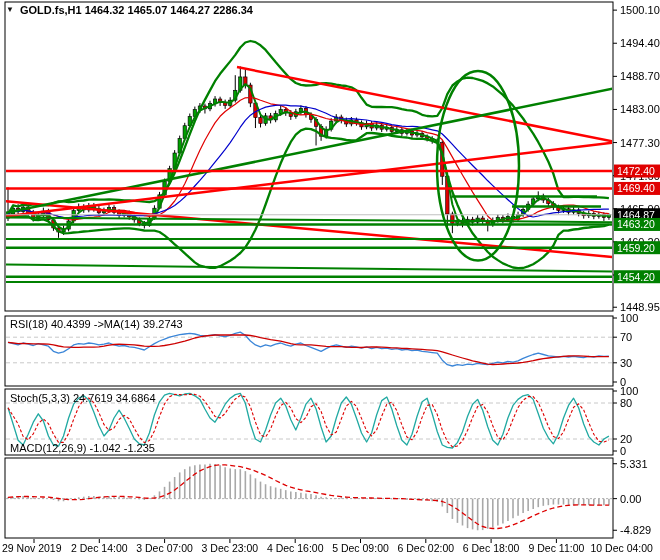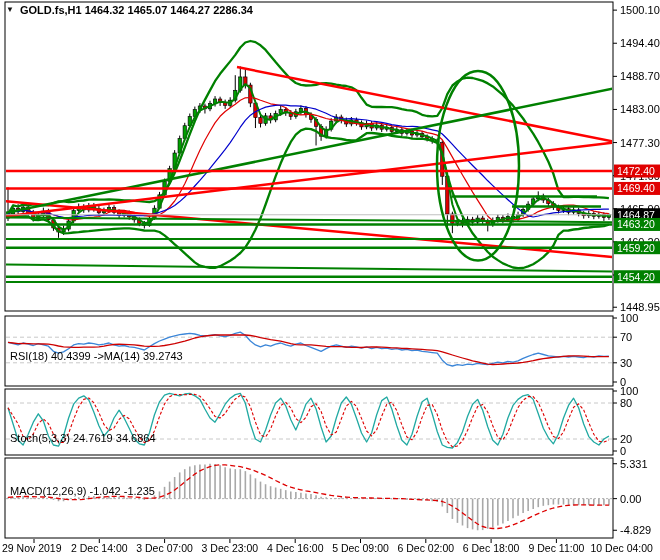--- a/index.html
+++ b/index.html
@@ -3,21 +3,21 @@
 <meta charset="utf-8">
 <style>
   html,body{margin:0;padding:0;background:#fff;}
   #root{position:relative;width:660px;height:560px;background:#fff;overflow:hidden;
         font-family:"Liberation Sans",sans-serif;}
   svg{position:absolute;left:0;top:0;}
   svg text{font-family:"Liberation Sans",sans-serif;fill:#000;}
   .chart-title{position:absolute;left:6px;top:4px;font-size:11px;font-weight:bold;color:#000;
                display:flex;align-items:center;gap:6px;z-index:5;}
   .dd-arrow{font-size:8px;line-height:1;color:#111;cursor:pointer;}
-  .ind-label{position:absolute;left:10px;font-size:11px;color:#000;z-index:5;margin-top:32px;}
+  .ind-label{position:absolute;left:10px;font-size:11px;color:#000;z-index:5;}
 </style>
 </head>
 <body>
 <div id="root">
 
 <svg id="chart-svg" width="660" height="560">
       <rect x="0" y="0" width="660" height="560" fill="#FFFFFF"></rect>
       <rect x="5" y="2" width="608" height="309" fill="#fff" stroke="#000000" stroke-width="1"></rect>
       <rect x="5" y="316" width="608" height="70" fill="#fff" stroke="#000000" stroke-width="1"></rect>
       <rect x="5" y="389" width="608" height="66" fill="#fff" stroke="#000000" stroke-width="1"></rect>
@@ -494,16 +494,16 @@
       <line x1="556.4" y1="539" x2="556.4" y2="543" stroke="#000" stroke-width="1"></line>
       <text x="556.4" y="552" font-size="10.5" text-anchor="middle">9 Dec 11:00</text>
       <text x="621.6999999999999" y="552" font-size="10.5" text-anchor="middle">10 Dec 04:00</text>
     </svg>
 
 <div class="chart-title">
   <span class="dd-arrow">▼</span>
   <span>GOLD.fs,H1  1464.32 1465.07 1464.27 2286.34</span>
 </div>
 <div class="ind-label" style="top:318px">RSI(18) 40.4399  -&gt;MA(14) 39.2743</div>
-<div class="ind-label" style="top:400px">Stoch(5,3,3) 24.7619 34.6864</div>
-<div class="ind-label" style="top:453px">MACD(12,26,9) -1.042 -1.235</div>
+<div class="ind-label" style="top:392px">Stoch(5,3,3) 24.7619 34.6864</div>
+<div class="ind-label" style="top:442px">MACD(12,26,9) -1.042 -1.235</div>
 
 </div>
 
 </body></html>

